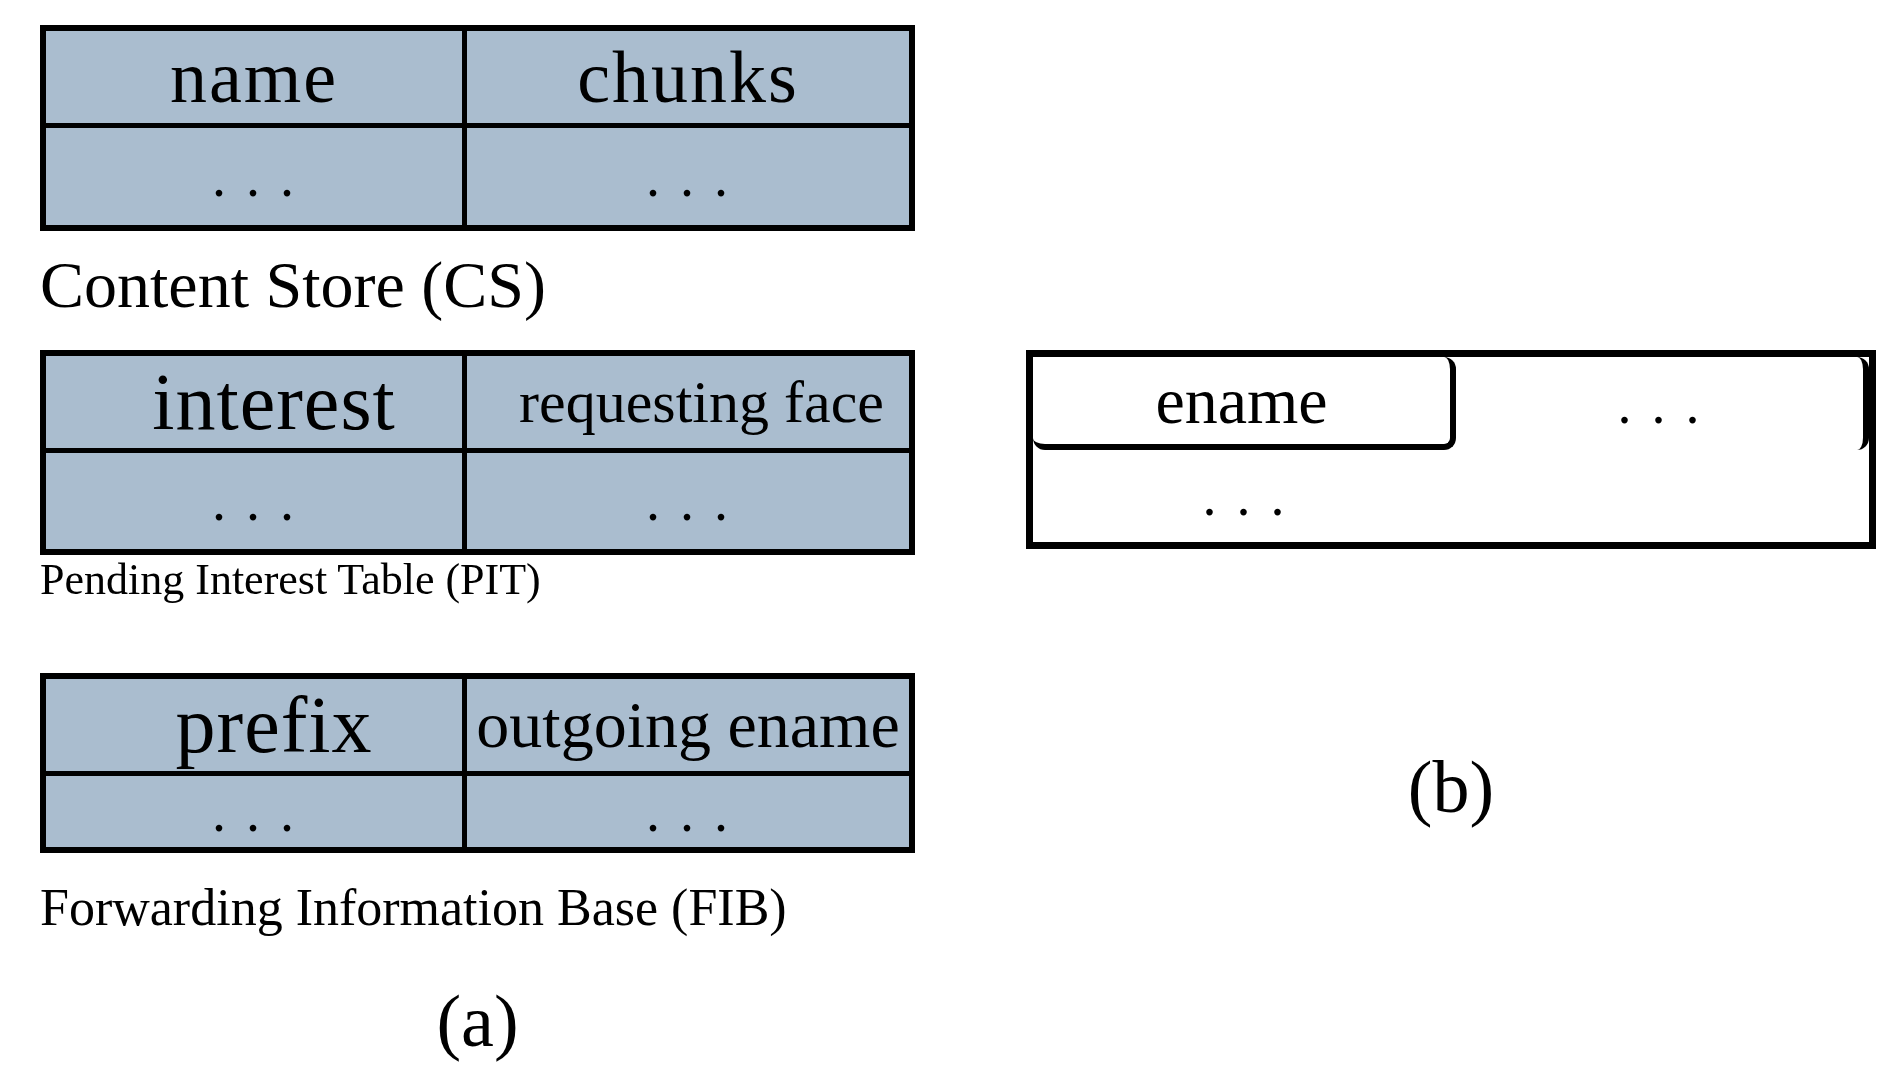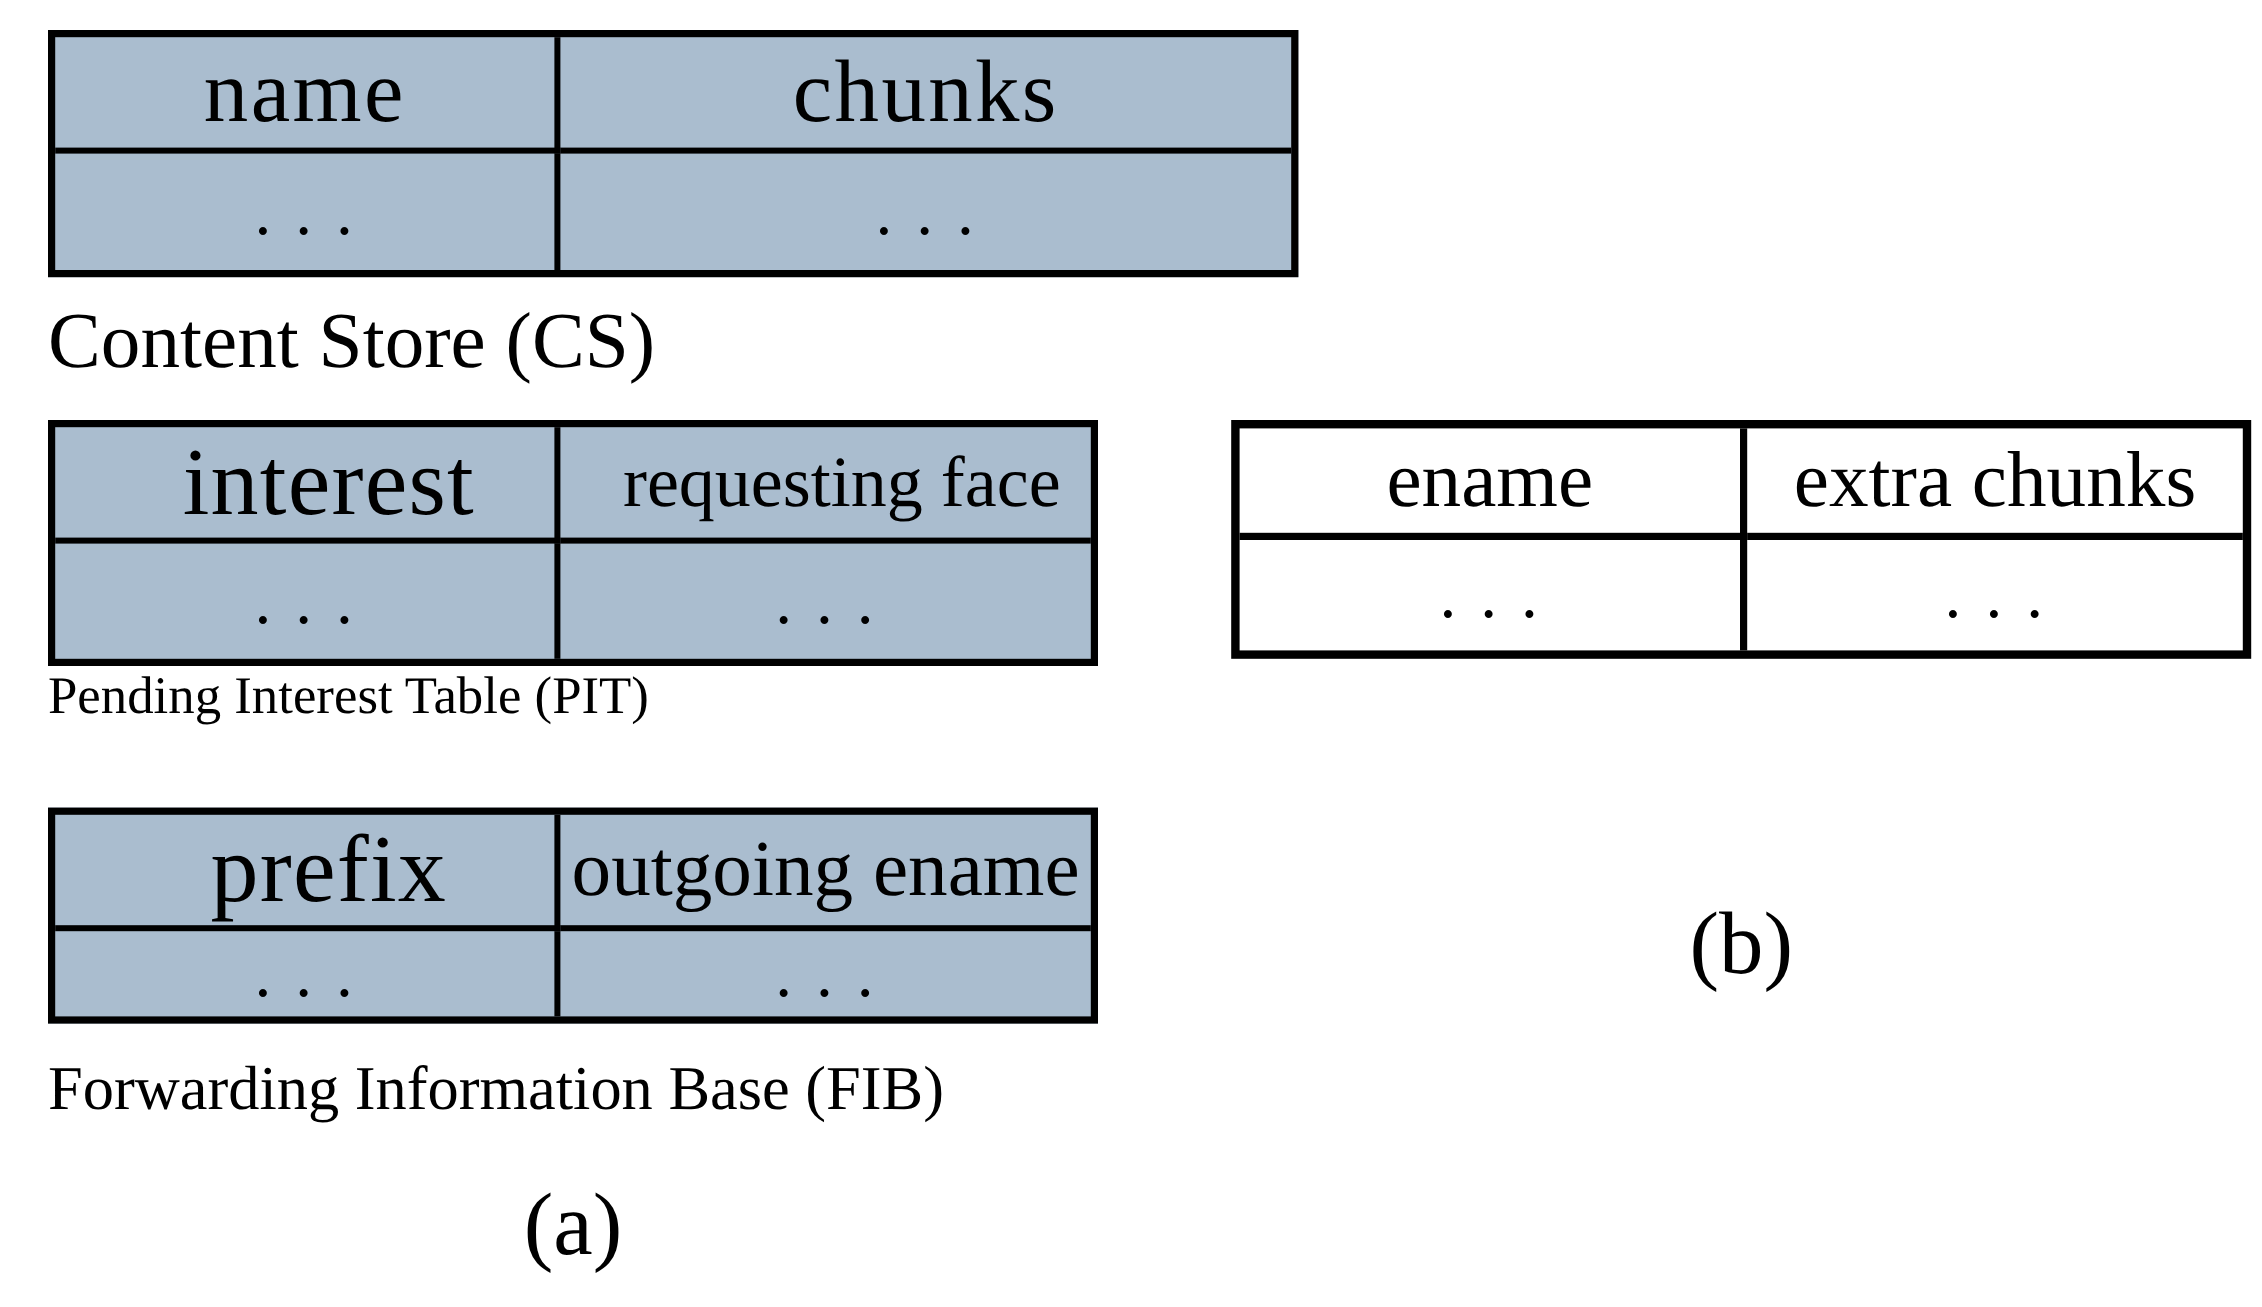--- a/index.html
+++ b/index.html
@@ -38,25 +38,25 @@
     border: 6px solid var(--line, #000000);
   }
   .t-blue .cell.c1  { border-right: 5px solid var(--line, #000000); }
   .t-blue .cell.hdr { border-bottom: 5px solid var(--line, #000000); }
 
   
   .t-white {
     background: var(--white-fill, #ffffff);
     border: 7px solid var(--line, #000000);
   }
-  .t-white .cell.c1  { border-right: 6px solid var(--line, #000000); }
+  .t-white .cell.c1  { border-right: 6px solid var(--line, #000000); border-radius: 12px; }
   .t-white .cell.hdr { border-bottom: 6px solid var(--line, #000000); }
 
   
-  .cs  { left: 40px;   top: 25px;  width: 1042px; height: 206px;
+  .cs  { left: 40px;   top: 25px;  width: 875px; height: 206px;
          grid-template-columns: 421px 1fr; grid-template-rows: 97px 1fr; }
   .pit { left: 40px;   top: 350px; width: 875px; height: 205px;
          grid-template-columns: 421px 1fr; grid-template-rows: 97px 1fr; }
   .fib { left: 40px;   top: 673px; width: 875px; height: 180px;
          grid-template-columns: 421px 1fr; grid-template-rows: 97px 1fr; }
   .es  { left: 1026px; top: 350px; width: 850px; height: 199px;
          grid-template-columns: 423px 1fr; grid-template-rows: 93px 1fr; }
 
   
   .fs74 { font-size: 74px; letter-spacing: 2px; }
@@ -120,20 +120,19 @@
     <div class="cell hdr fs66">outgoing ename</div>
     <div class="cell c1 dots">. . .</div>
     <div class="cell dots">. . .</div>
   </div>
   <div class="caption cap-fib">Forwarding Information Base (FIB)</div>
 
   <div class="panel-label label-a">(a)</div>
 
   <div class="dtable t-white es">
     <div class="cell c1 hdr fs66">ename</div>
-    <div class="cell hdr fs66">extra chunks</div>
     <div class="cell c1 dots">. . .</div>
     <div class="cell dots">. . .</div>
   </div>
 
   <div class="panel-label label-b">(b)</div>
 
 </div>
 
 </body></html>

